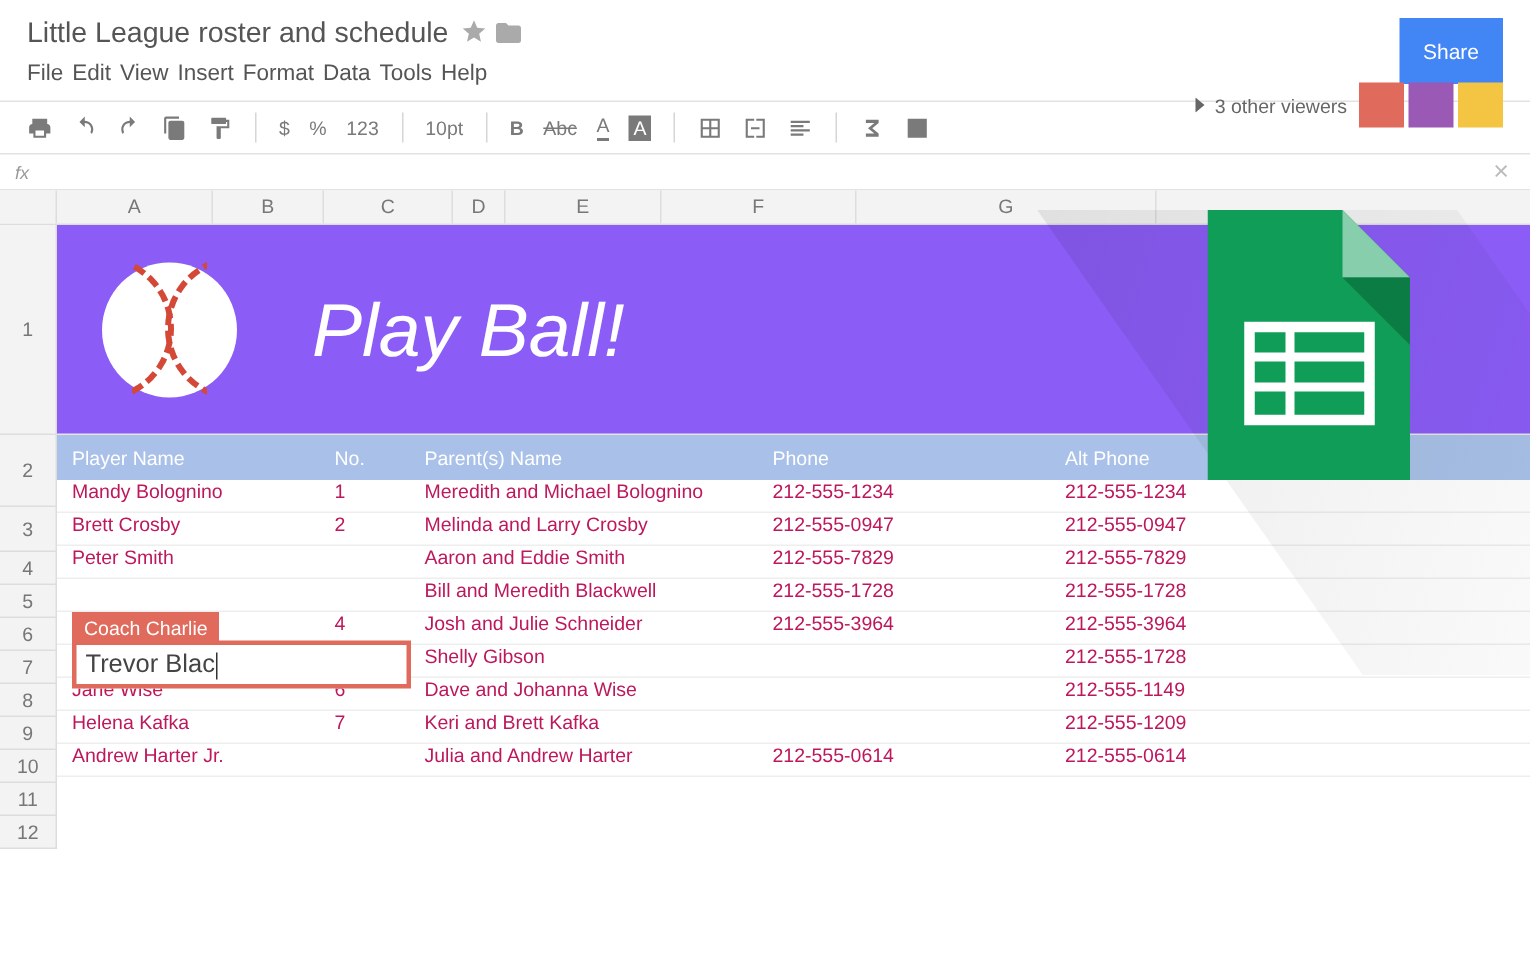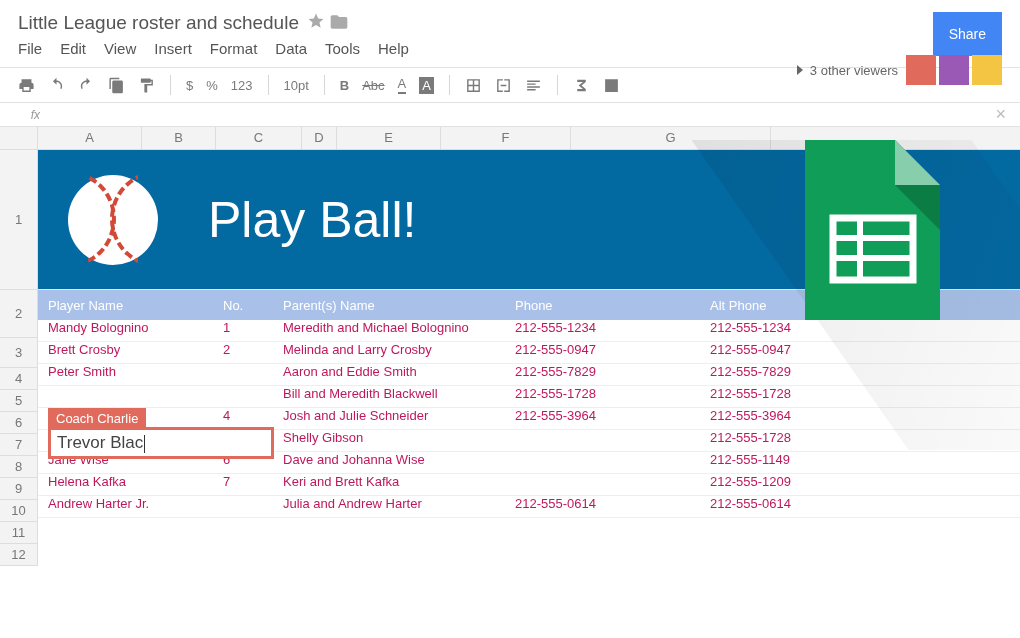--- a/index.html
+++ b/index.html
@@ -10,47 +10,47 @@
 .title-star { width: 18px; height: 18px; fill: #aaa; margin-right: 4px; }
 .title-folder { width: 20px; height: 20px; fill: #aaa; }
 
 .share-btn { position: absolute; top: 12px; right: 18px; background: #4285f4; color: #fff; border: none; padding: 14px 16px; font-size: 14px; cursor: pointer; }
 
 .viewers { position: absolute; top: 55px; right: 18px; display: flex; align-items: center; gap: 8px; }
 .viewers-left { display: flex; align-items: center; gap: 5px; color: #666; font-size: 13px; }
 .viewer-swatches { display: flex; gap: 3px; }
 .swatch { width: 30px; height: 30px; }
 
-.menubar { padding: 2px 18px 10px; display: flex; gap: 18px; color: #555; font-size: 15px; }
+.menubar { padding: 2px 18px 10px; display: flex; gap: 6px; color: #555; font-size: 15px; }
 .menu-item { cursor: pointer; }
 
 .toolbar { border-top: 1px solid #e2e2e2; border-bottom: 1px solid #e2e2e2; padding: 7px 18px; display: flex; align-items: center; gap: 13px; color: #7a7a7a; }
 .tb-divider { width: 1px; height: 20px; background: #d6d6d6; margin: 0 2px; }
 .tb-text { font-size: 13px; }
 .tb-icon svg { width: 17px; height: 17px; fill: #7a7a7a; display: block; }
 
 .fx-bar { display: flex; align-items: center; border-bottom: 1px solid #e2e2e2; height: 24px; padding-left: 10px; color: #999; font-size: 12px; }
-.fx-label { font-style: italic; width: 30px; text-align: right; }
+.fx-label { font-style: italic; width: 30px; }
 .fx-close { margin-left: auto; margin-right: 14px; color: #bbb; font-size: 18px; cursor: pointer; }
 
 .grid-area { position: relative; }
 .col-headers { display: flex; background: #f3f3f3; border-bottom: 1px solid #ddd; }
 .row-hdr-spacer { width: 38px; border-right: 1px solid #ddd; height: 22px; background: #f3f3f3; }
 .col-hdr { height: 22px; line-height: 22px; text-align: center; border-right: 1px solid #ddd; color: #777; }
 
 .grid-body { position: relative; }
 .row-labels { position: absolute; left: 0; top: 0; width: 38px; }
 .row-label { height: 22px; line-height: 22px; text-align: center; border-right: 1px solid #ddd; border-bottom: 1px solid #ddd; background: #f3f3f3; color: #777; }
 .row-label.tall1 { height: 140px; line-height: 140px; }
 .row-label.tall2 { height: 48px; line-height: 48px; }
 .row-label.hdr { height: 30px; line-height: 30px; }
 
 .content-rows { margin-left: 38px; position: relative; }
 
-.banner { height: 140px; background: #0369a1; border-bottom: 1px solid #e6e6e6; display: flex; align-items: center; padding-left: 30px; }
+.banner { height: 140px; background: #8b5cf6; border-bottom: 1px solid #e6e6e6; display: flex; align-items: center; padding-left: 30px; font-style: italic; }
 .baseball { width: 90px; height: 90px; background: #fff; border-radius: 50%; position: relative; margin-right: 50px; }
 .baseball::before, .baseball::after { content: ""; position: absolute; width: 90px; height: 90px; border-radius: 50%; }
 .baseball::before { border: 4px dashed #d34836; clip-path: inset(0 0 0 70px); left: -50px; top: -5px; }
 .baseball::after { border: 4px dashed #d34836; clip-path: inset(0 70px 0 0); right: -50px; top: -5px; }
 .banner-title { font-size: 50px; color: #fff; font-weight: 300; }
 
 .subhead { height: 48px; display: flex; align-items: center; padding-left: 174px; font-size: 23px; color: #8db0e4; border-bottom: 1px solid #e6e6e6; }
 
 .tbl-header { height: 30px; background: #a9c1e8; color: #fff; display: flex; align-items: center; font-size: 13px; }
 .tbl-header span { padding-left: 10px; }

